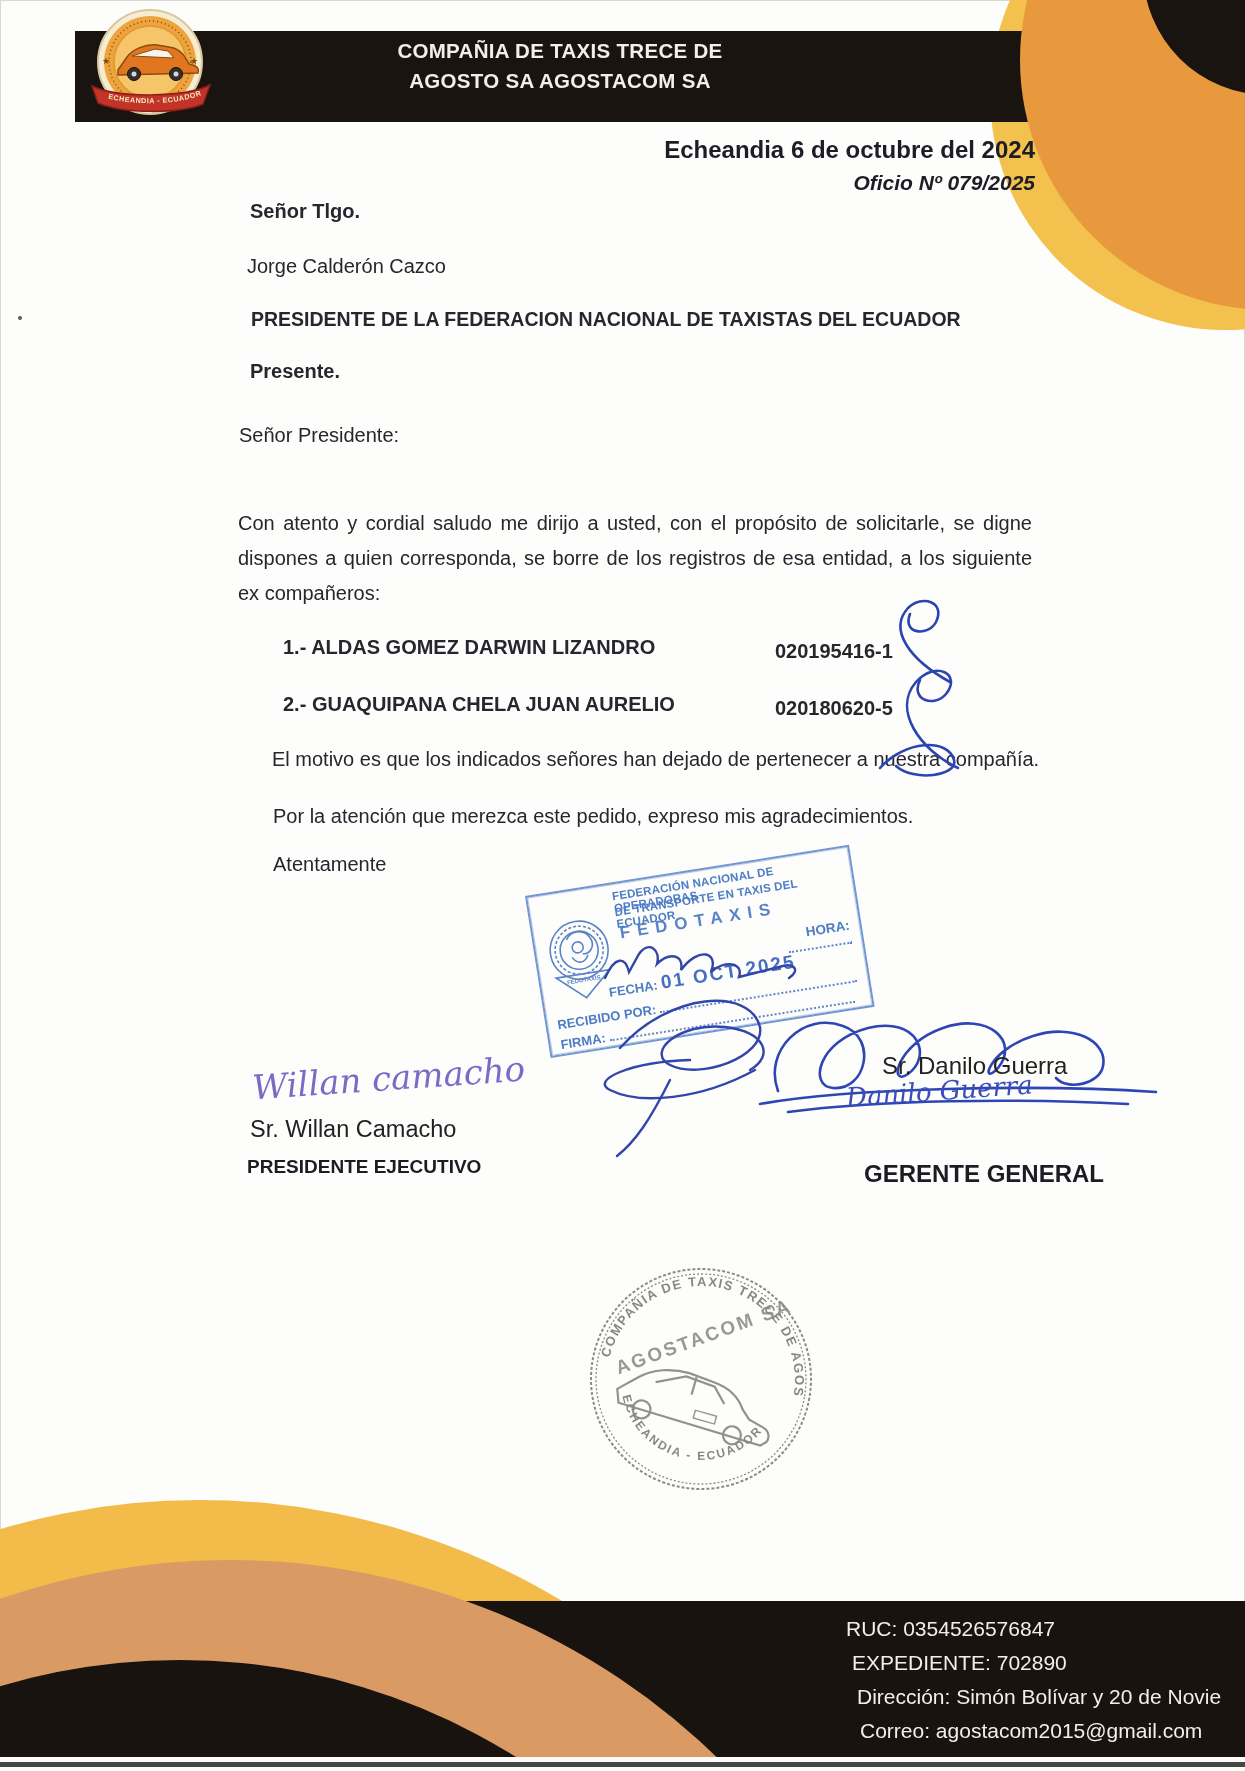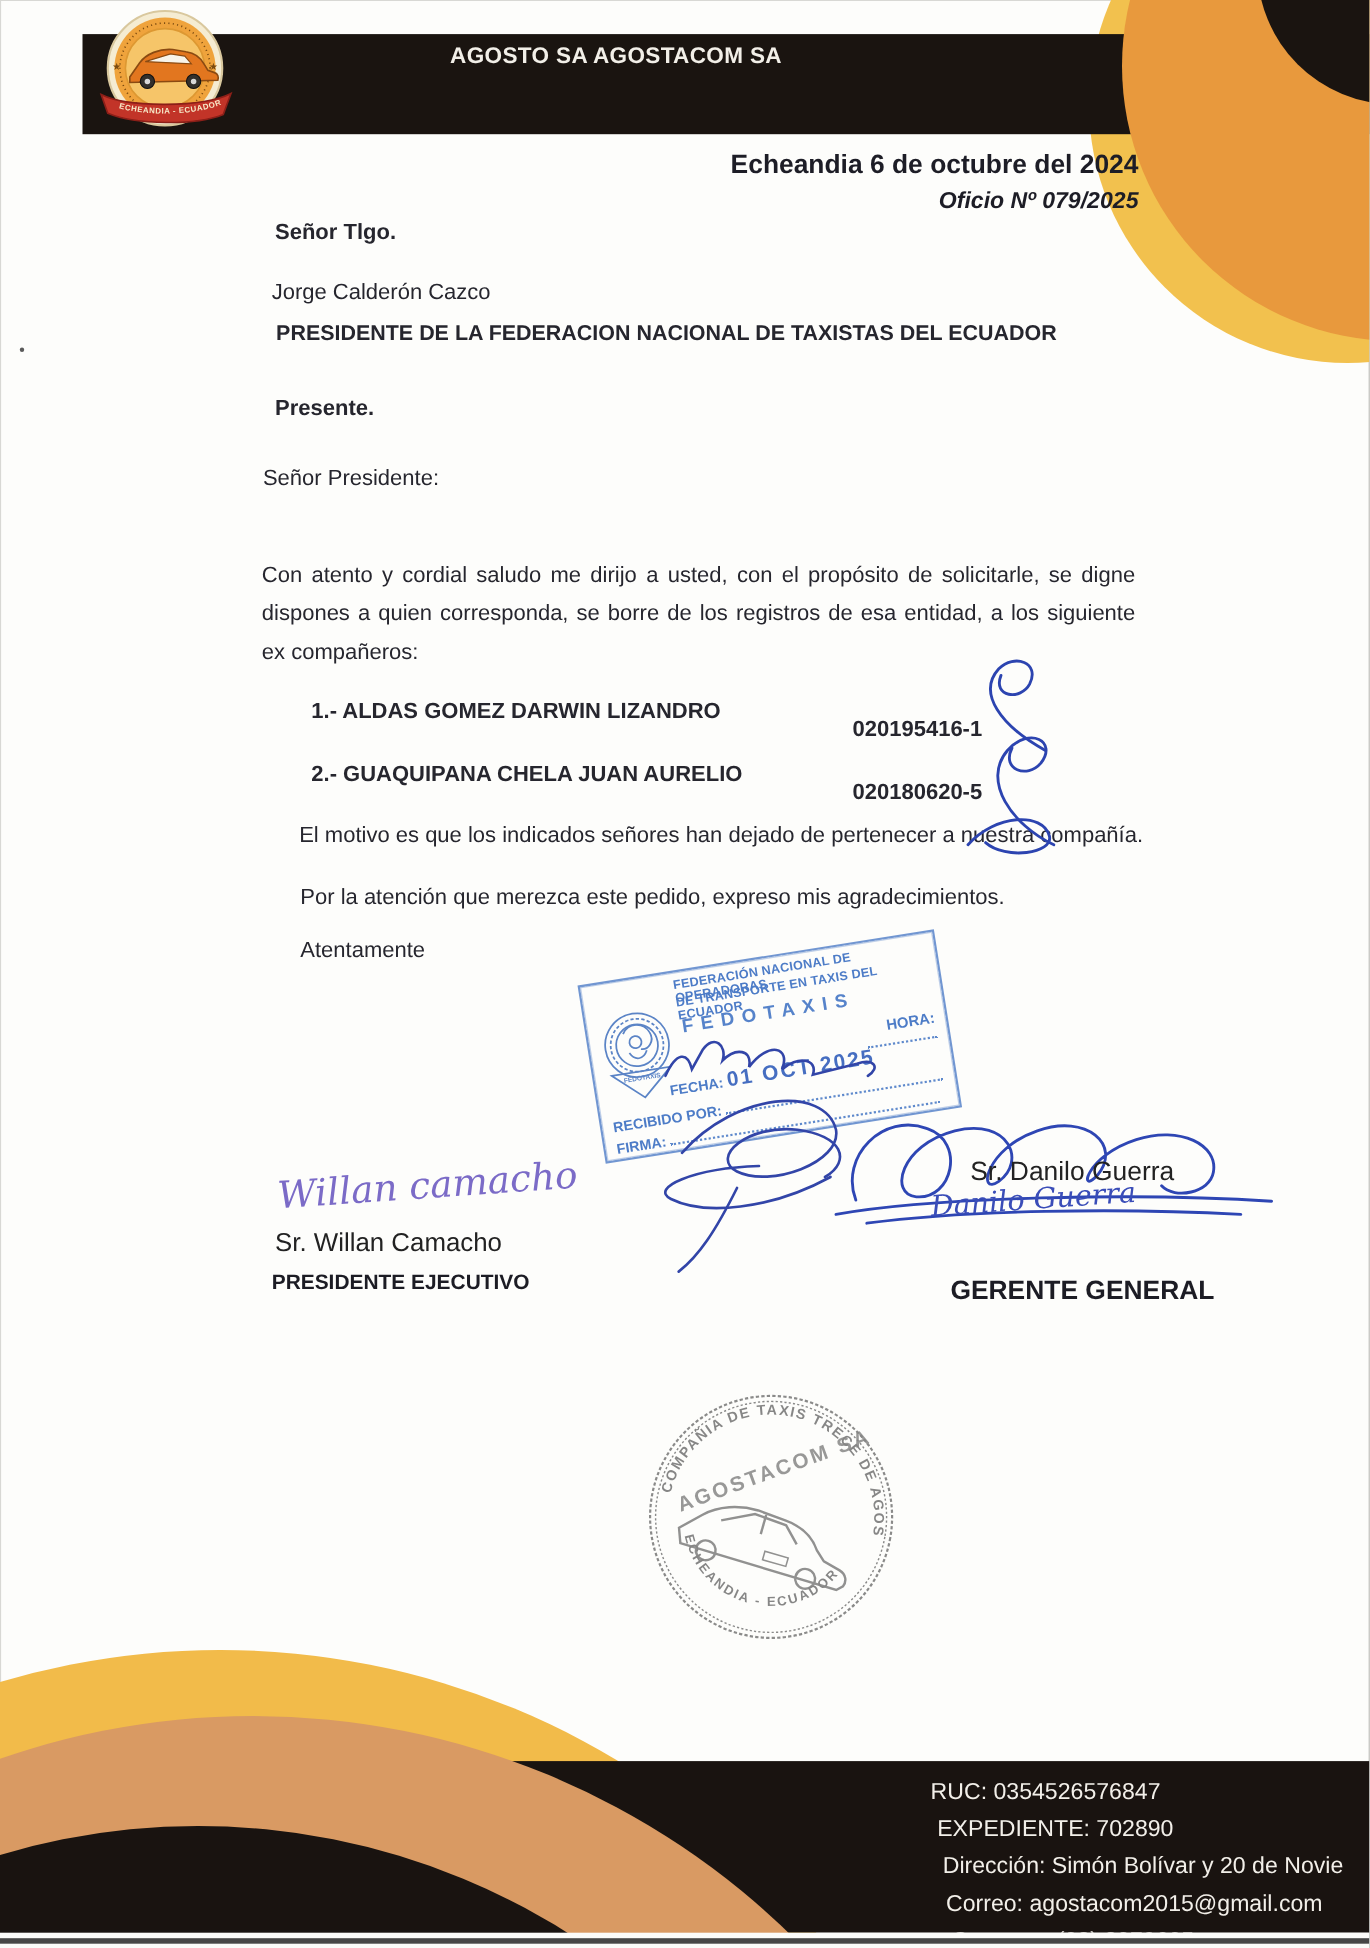--- a/index.html
+++ b/index.html
@@ -11,21 +11,21 @@
   
   .band{position:absolute;left:75px;top:31px;width:1170px;height:91px;background:#1a1410;z-index:3;}
   .htitle{z-index:5;left:300px;top:36px;width:520px;text-align:center;color:#f2efe8;
           font-weight:bold;font-size:20.5px;line-height:30px;letter-spacing:.3px;}
   .dateline{left:635px;top:136px;width:400px;text-align:right;z-index:10;color:#1d1d26;}
   .dateline .l1{font-weight:bold;font-size:24px;}
   .dateline .l2{font-weight:bold;font-style:italic;font-size:21px;margin-top:7px;}
   .txt{z-index:10;font-size:20px;}
   .para{width:794px;text-align:justify;line-height:35px;}
   .lrow{left:283px;width:760px;font-weight:bold;font-size:20px;z-index:10;}
-  .lrow .pid{position:absolute;left:492px;top:16px;}
+  .lrow .pid{position:absolute;left:492px;top:4px;}
   
   .rstamp{left:525px;top:896px;width:324px;height:160px;transform:rotate(-9deg);transform-origin:0 0;
           z-index:8;border:2.5px solid rgba(77,124,199,.8);box-shadow:inset 0 0 0 1px rgba(77,124,199,.35);
           color:#4d7cc7;}
   .rstamp .s1{position:absolute;left:84px;top:6px;width:236px;font-size:11.5px;font-weight:bold;letter-spacing:.2px;}
   .rstamp .s2{position:absolute;left:84px;top:22px;width:236px;font-size:11.5px;font-weight:bold;letter-spacing:.2px;}
   .rstamp .fedo{position:absolute;left:86px;top:40px;font-size:17px;font-weight:bold;letter-spacing:7px;color:rgba(77,124,199,.95);}
   .rstamp .hora{position:absolute;right:10px;top:70px;font-size:13.5px;font-weight:bold;}
   .rstamp .dots1{position:absolute;right:10px;top:94px;width:64px;border-bottom:2px dotted rgba(77,124,199,.9);}
   .rstamp .frow{position:absolute;left:66px;font-size:13px;font-weight:bold;white-space:nowrap;}
@@ -68,31 +68,32 @@
     <path d="M 10,80 C 34,92 102,92 128,79 L 121,98 C 96,108 42,108 16,97 Z" fill="#c23428" stroke="#8c1f18" stroke-width="1.5"></path>
     <defs>
         <path id="ribbonPath" d="M 18,90 C 46,100 94,100 122,88"></path>
       </defs>
     <text font-size="7.2" font-weight="bold" fill="#f7e9c8" letter-spacing=".5">
       <textPath href="#ribbonPath" startOffset="8%">ECHEANDIA - ECUADOR</textPath>
     </text>
   </svg>
 
   <div class="abs htitle">
+    <div>COMPAÑIA DE TAXIS TRECE DE</div>
     <div>AGOSTO SA AGOSTACOM SA</div>
   </div>
 
   <div class="abs dateline">
     <div class="l1">Echeandia 6 de octubre del 2024</div>
     <div class="l2">Oficio Nº 079/2025</div>
   </div>
 
   <div class="abs txt b" style="left:250px;top:200px;">Señor Tlgo.</div>
   <div class="abs txt" style="left:247px;top:255px;">Jorge Calderón Cazco</div>
-  <div class="abs txt b" style="left:251px;top:292px;font-size:19.5px;">PRESIDENTE DE LA FEDERACION NACIONAL DE TAXISTAS DEL ECUADOR</div>
+  <div class="abs txt b" style="left:251px;top:308px;font-size:19.5px;">PRESIDENTE DE LA FEDERACION NACIONAL DE TAXISTAS DEL ECUADOR</div>
   <div class="abs txt b" style="left:250px;top:360px;">Presente.</div>
 
   <div class="abs txt" style="left:239px;top:424px;">Señor Presidente:</div>
   <div class="abs txt para" style="left:238px;top:486px;margin-top:20px;">Con atento y cordial saludo me dirijo a usted, con el propósito de solicitarle, se digne dispones a quien corresponda, se borre de los registros de esa entidad, a los siguiente ex compañeros:</div>
 
   <div class="abs lrow" style="top:636px;">
     <span>1.- ALDAS GOMEZ DARWIN LIZANDRO</span>
     <span class="pid">020195416-1</span>
   </div>
   <div class="abs lrow" style="top:693px;">

